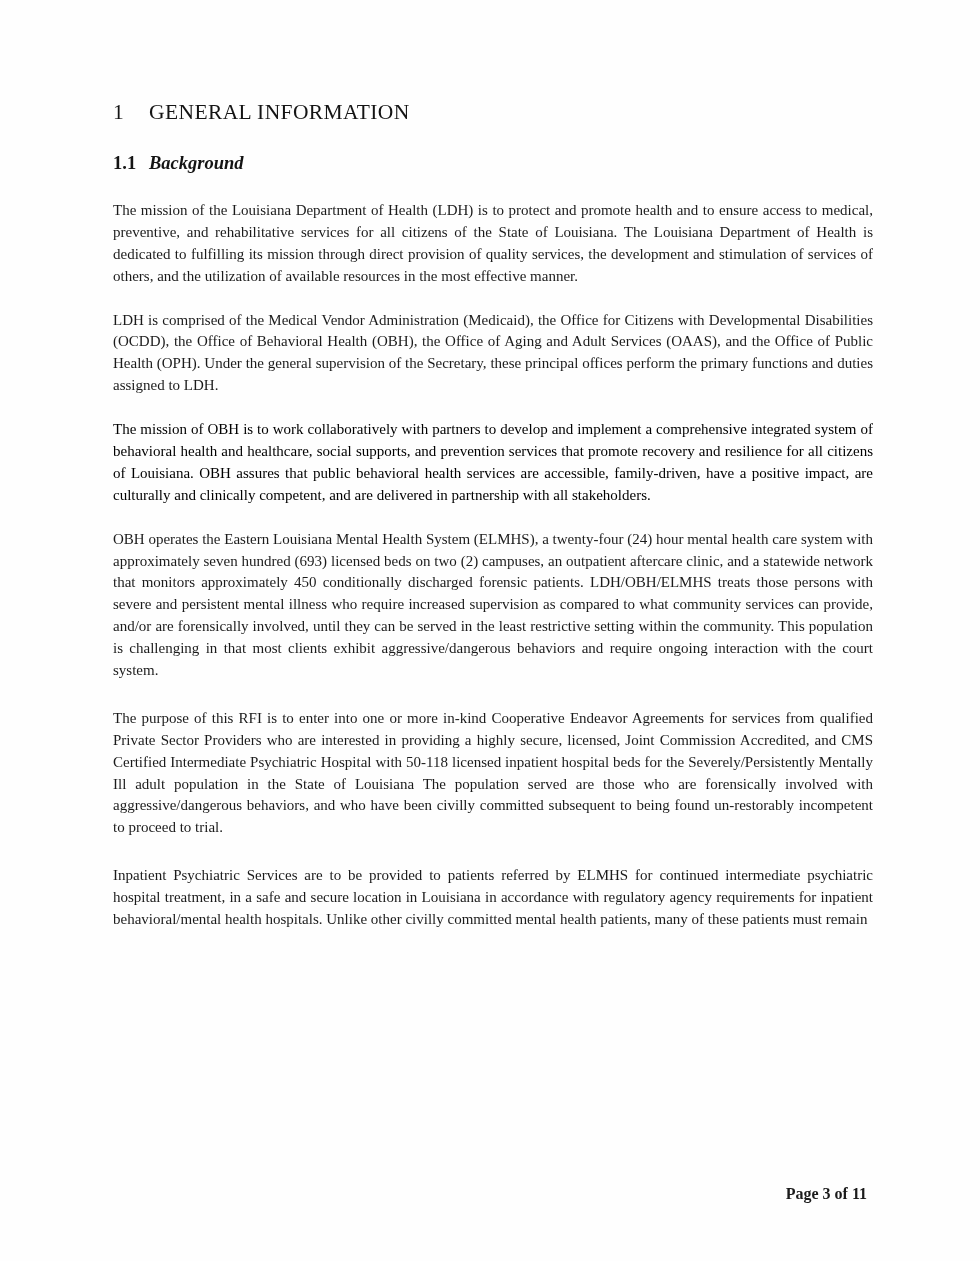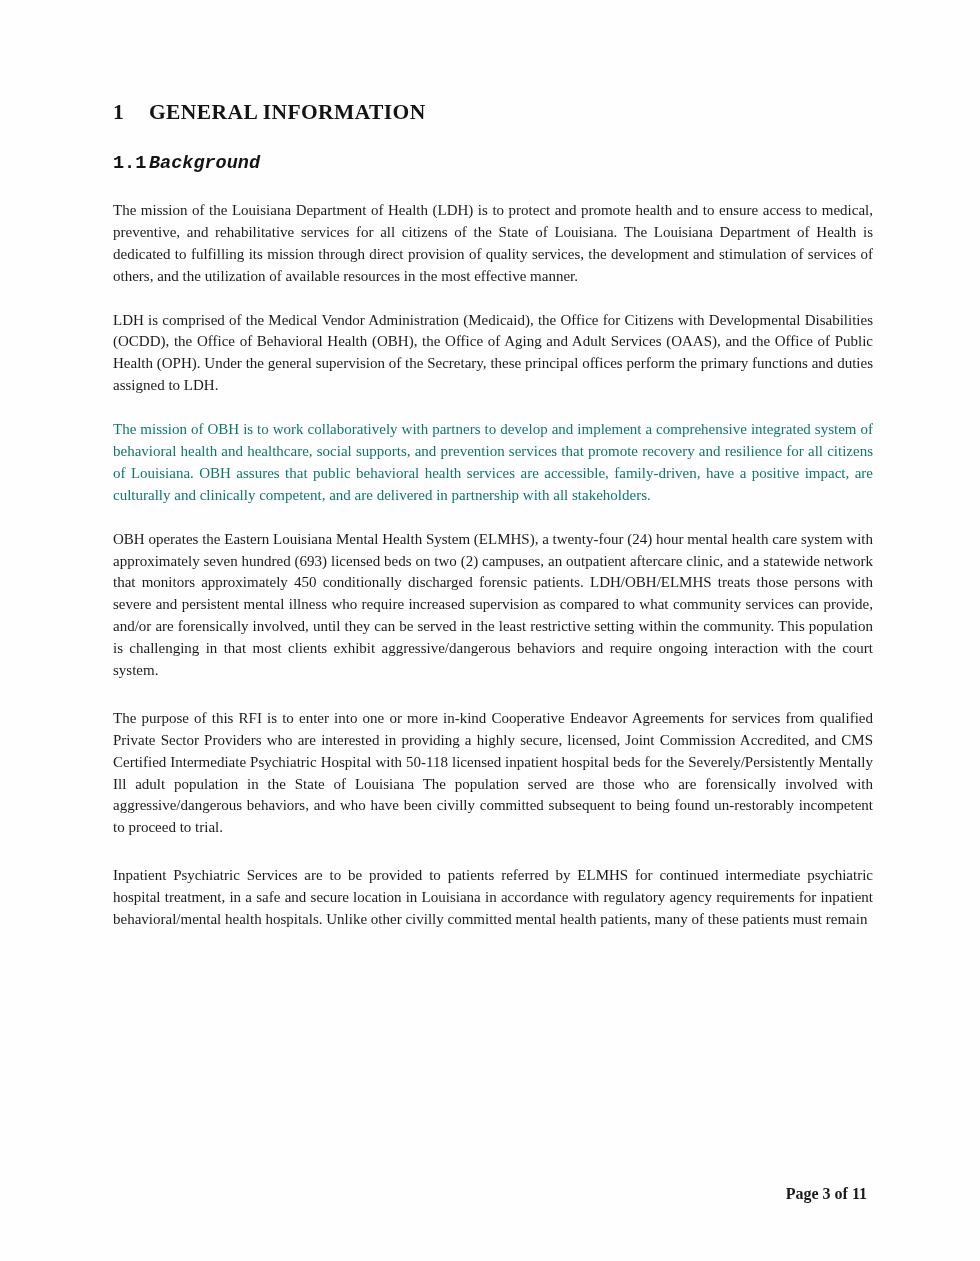--- a/index.html
+++ b/index.html
@@ -24,55 +24,55 @@
     background: #fefefe;
   }
   .content {
     position: absolute;
     left: 113px;
     top: 100px;
     width: 760px;
   }
   h1.section-title {
     font-size: 21.5px;
-    font-weight: bold;
+    font-weight: normal;
     letter-spacing: 0.4px;
     margin: 0 0 28px 0;
     color: #141414;
     font-family: "Liberation Serif", serif;
   }
   h1.section-title .num {
     display: inline-block;
     width: 36px;
   }
   h2.subsection-title {
     font-size: 18.5px;
     font-weight: bold;
     font-style: italic;
     margin: 0 0 26px 0;
     color: #141414;
-    font-family: Liberation Mono, monospace;
+    font-family: Liberation Serif, serif;
   }
   h2.subsection-title .num {
     display: inline-block;
     width: 36px;
     font-style: normal;
   }
   h2.subsection-title.tight {
     margin-bottom: 24px;
   }
   p.body-par {
     font-size: 15px;
     line-height: 1.46;
     text-align: justify;
     margin: 0 0 22px 0;
     color: #1b1b1b;
   }
   p.faded {
-    color: #0f766e;
+    color: #000000;
   }
   p.last {
     margin-bottom: 26px;
   }
   .footer {
     position: absolute;
     right: 113px;
     bottom: 58px;
     font-size: 16px;
     font-weight: bold;

